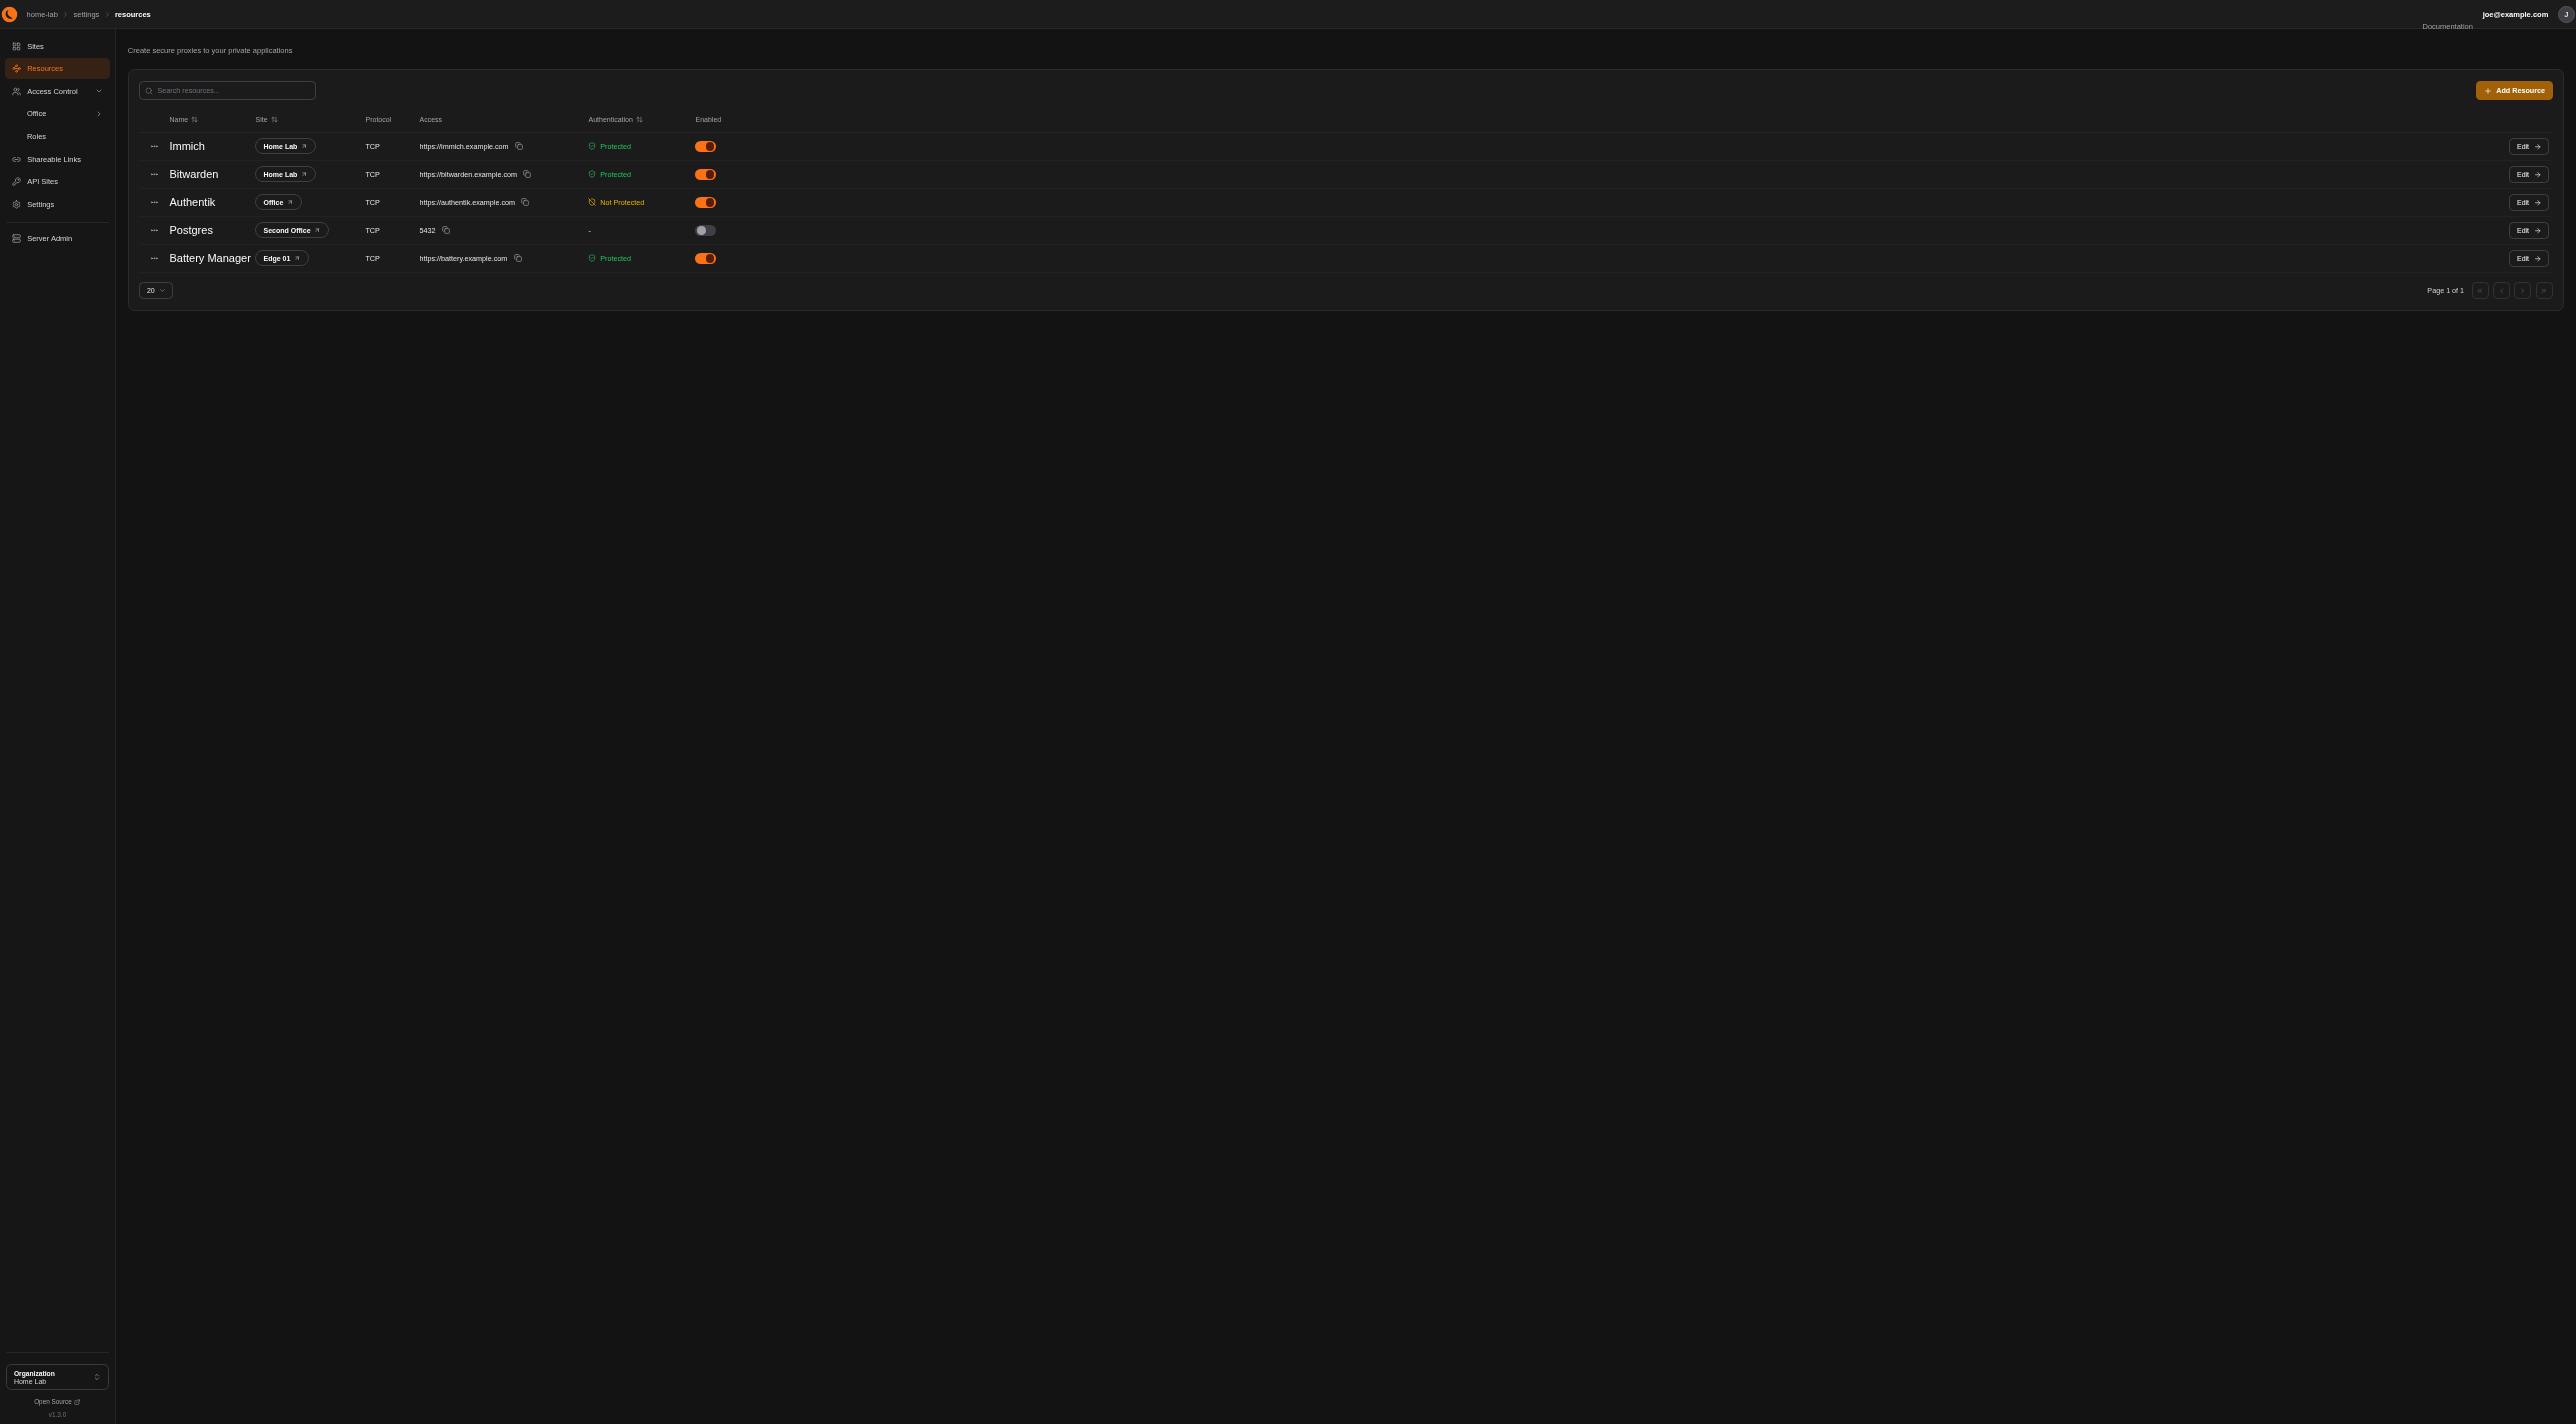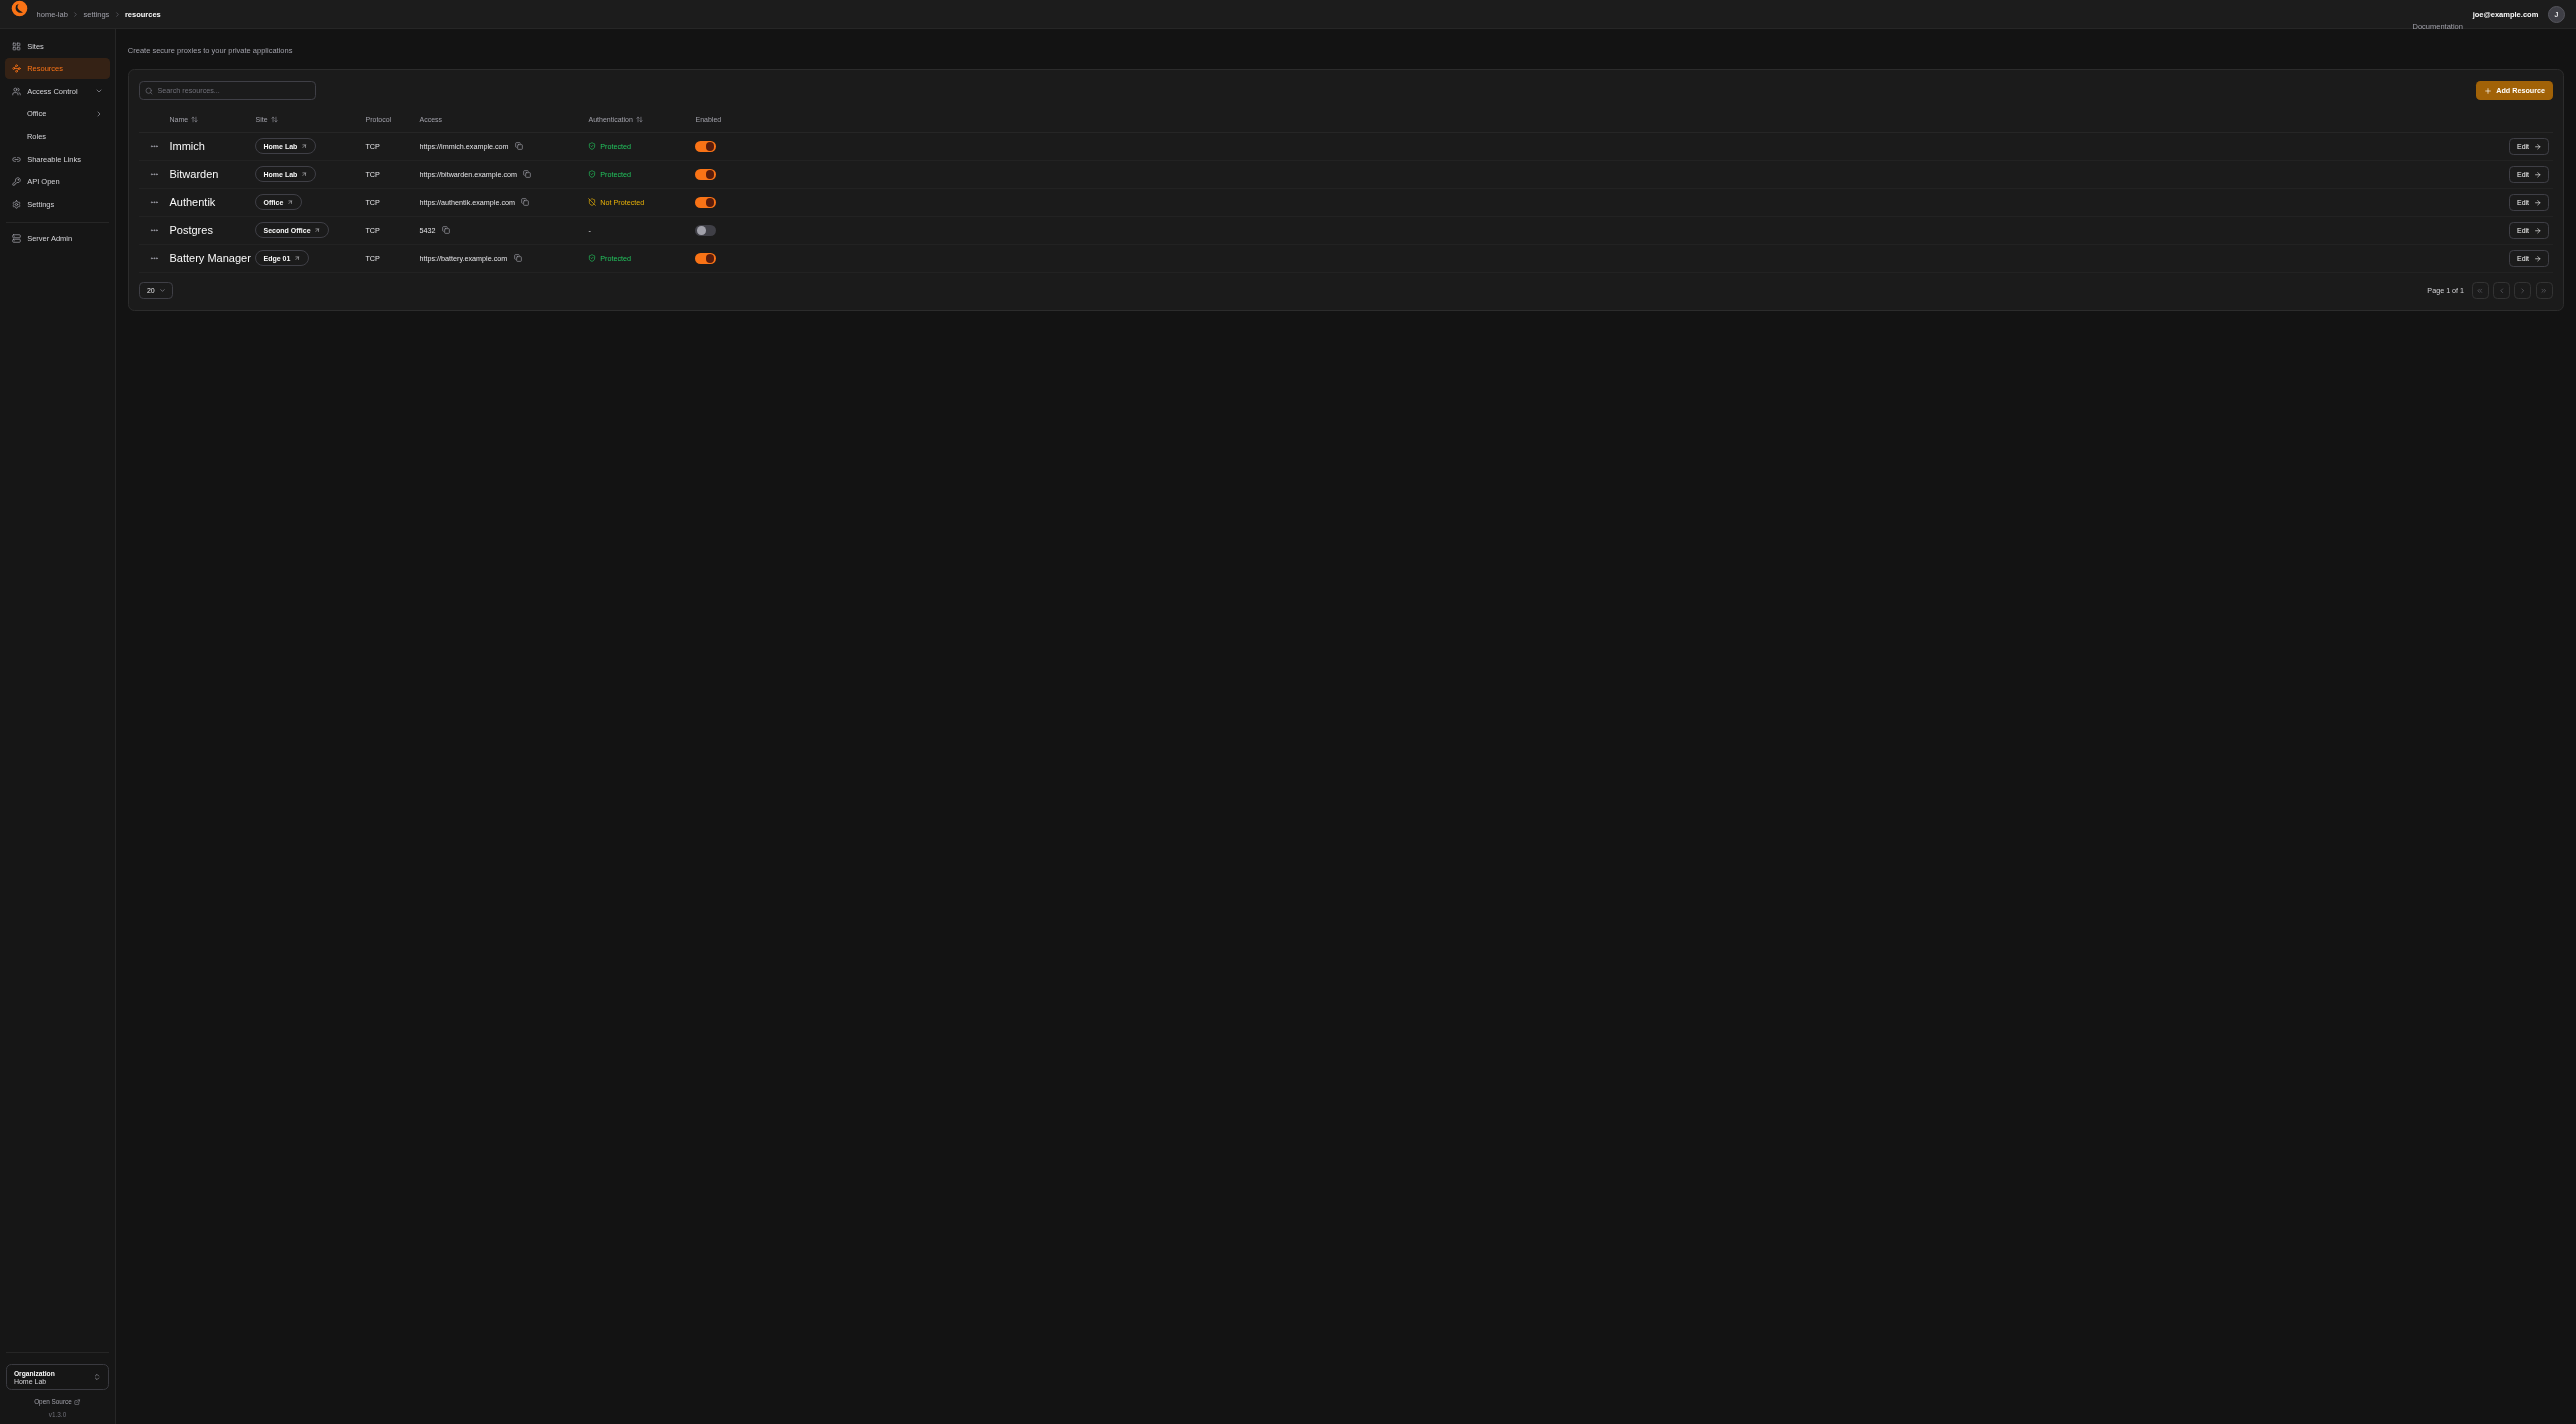--- a/index.html
+++ b/index.html
@@ -10,21 +10,21 @@
     min-width:842px; overflow-x:auto;
     display:flex; flex-direction:column;
   }
   svg.ic { display:inline-block; flex:none; stroke:currentColor; fill:none;
            stroke-width:2; stroke-linecap:round; stroke-linejoin:round; }
   .i12{width:6.4px;height:6.4px}.i13{width:7px;height:7px}.i14{width:7.5px;height:7.5px}
   .i15{width:8px;height:8px}.i16{width:8.6px;height:8.6px}.i17{width:9px;height:9px}
 
   
   .topbar { height:29px; background:#1c1c1c; border-bottom:0.5px solid #262626;
-            display:flex; padding:0 11px; gap:8.6px; flex:none; }
+            display:flex; align-items:center; padding:0 1px; gap:8.6px; flex:none; }
   .logo { width:17px; height:17px; border-radius:50%; cursor:pointer; flex:none; }
   .crumbs { display:flex; align-items:center; gap:4.3px; font-size:7.5px; }
   .crumb { color:#a1a1aa; cursor:pointer; }
   .crumb.current { color:#fafafa; font-weight:700; cursor:default; }
   .crumb-sep { color:#71717a; display:flex; }
   .topbar-right { margin-left:auto; display:flex; align-items:center; gap:9.7px; }
   .doc-link { color:#a1a1aa; font-size:7.5px; cursor:pointer;margin-top:25px; }
   .user-email { color:#fafafa; font-size:7.5px; font-weight:700; }
   .avatar { width:17px; height:17px; border-radius:50%; background:#3f3f46;
             border:0.5px solid #55555c; color:#e4e4e7; font-size:7px; font-weight:600;
@@ -314,21 +314,21 @@
           </svg>
         </span>
       <span>Shareable Links</span>
     </div>
     <div class="nav-item">
       <span class="nav-ic">
           <svg class="ic i17" viewBox="0 0 17 17" width="9" height="9">
             <use href="#i-key"></use>
           </svg>
         </span>
-      <span>API Open</span>
+      <span>API Sites</span>
     </div>
     <div class="nav-item">
       <span class="nav-ic">
           <svg class="ic i17" viewBox="0 0 17 17" width="9" height="9">
             <use href="#i-gear"></use>
           </svg>
         </span>
       <span>Settings</span>
     </div>
     <div class="nav-divider"></div>

